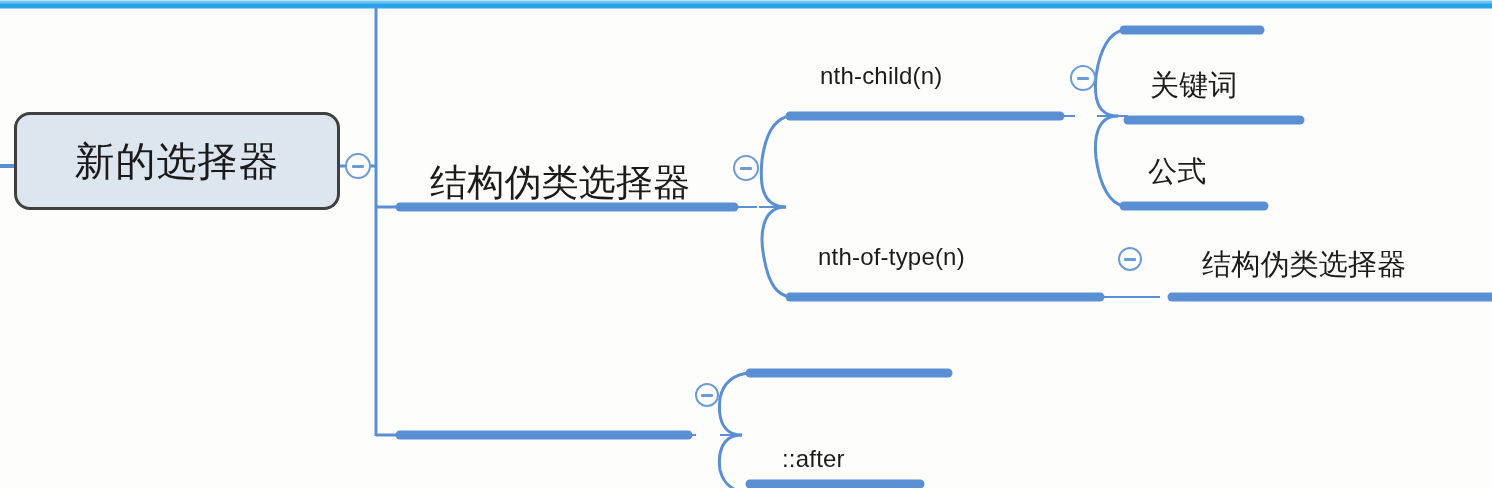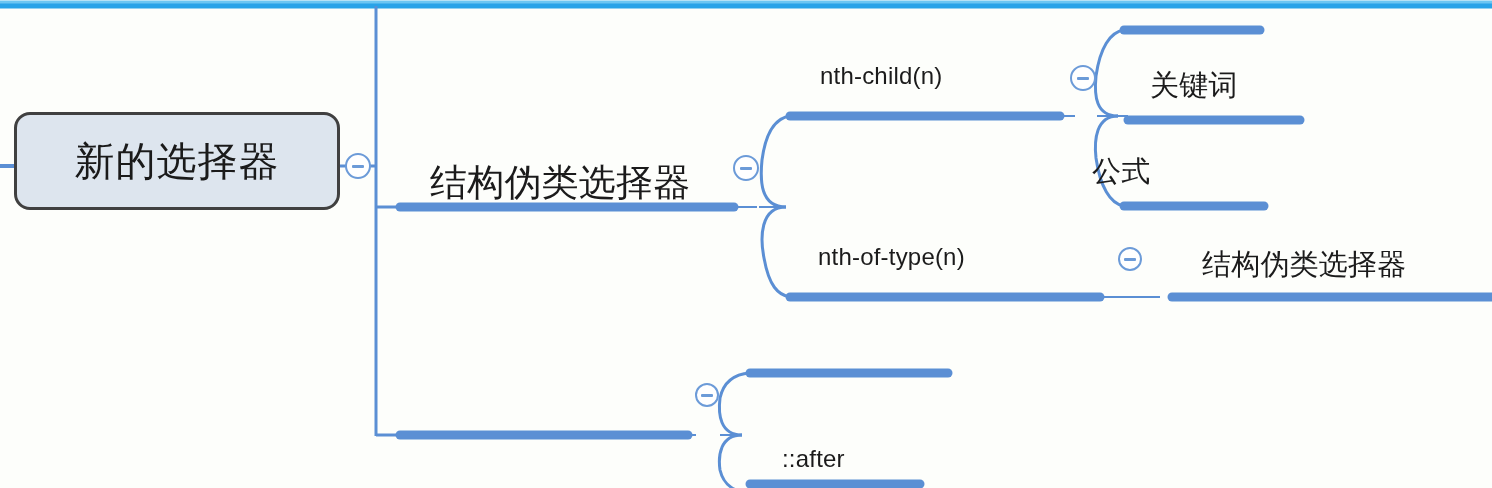--- a/index.html
+++ b/index.html
@@ -151,21 +151,21 @@
   <div class="node-label lvl2" style="left:430px; top:158px;">结构伪类选择器</div>
   <div class="toggle" style="left:733px; top:155px;"></div>
 
   <div class="node-label lvl3" style="left:820px; top:62px;">nth-child(n)</div>
   <div class="toggle" style="left:1070px; top:65px;"></div>
 
   <div class="node-label clipped-text" style="left:1146px; top:-24px;"></div>
 
   <div class="node-label lvl4" style="left:1150px; top:66px;">关键词</div>
 
-  <div class="node-label lvl4" style="left:1092px; top:152px;">公式</div>
+  <div class="node-label lvl4" style="left:1148px; top:152px;">公式</div>
 
   <div class="node-label lvl3" style="left:818px; top:243px;">nth-of-type(n)</div>
   <div class="toggle toggle-sm" style="left:1118px; top:247px;"></div>
 
   <div class="node-label lvl4" style="left:1202px; top:245px;">结构伪类选择器</div>
 
   <div class="toggle toggle-sm" style="left:695px; top:383px;"></div>
 
 
   <div class="node-label lvl3" style="left:782px; top:445px;">::after</div>

